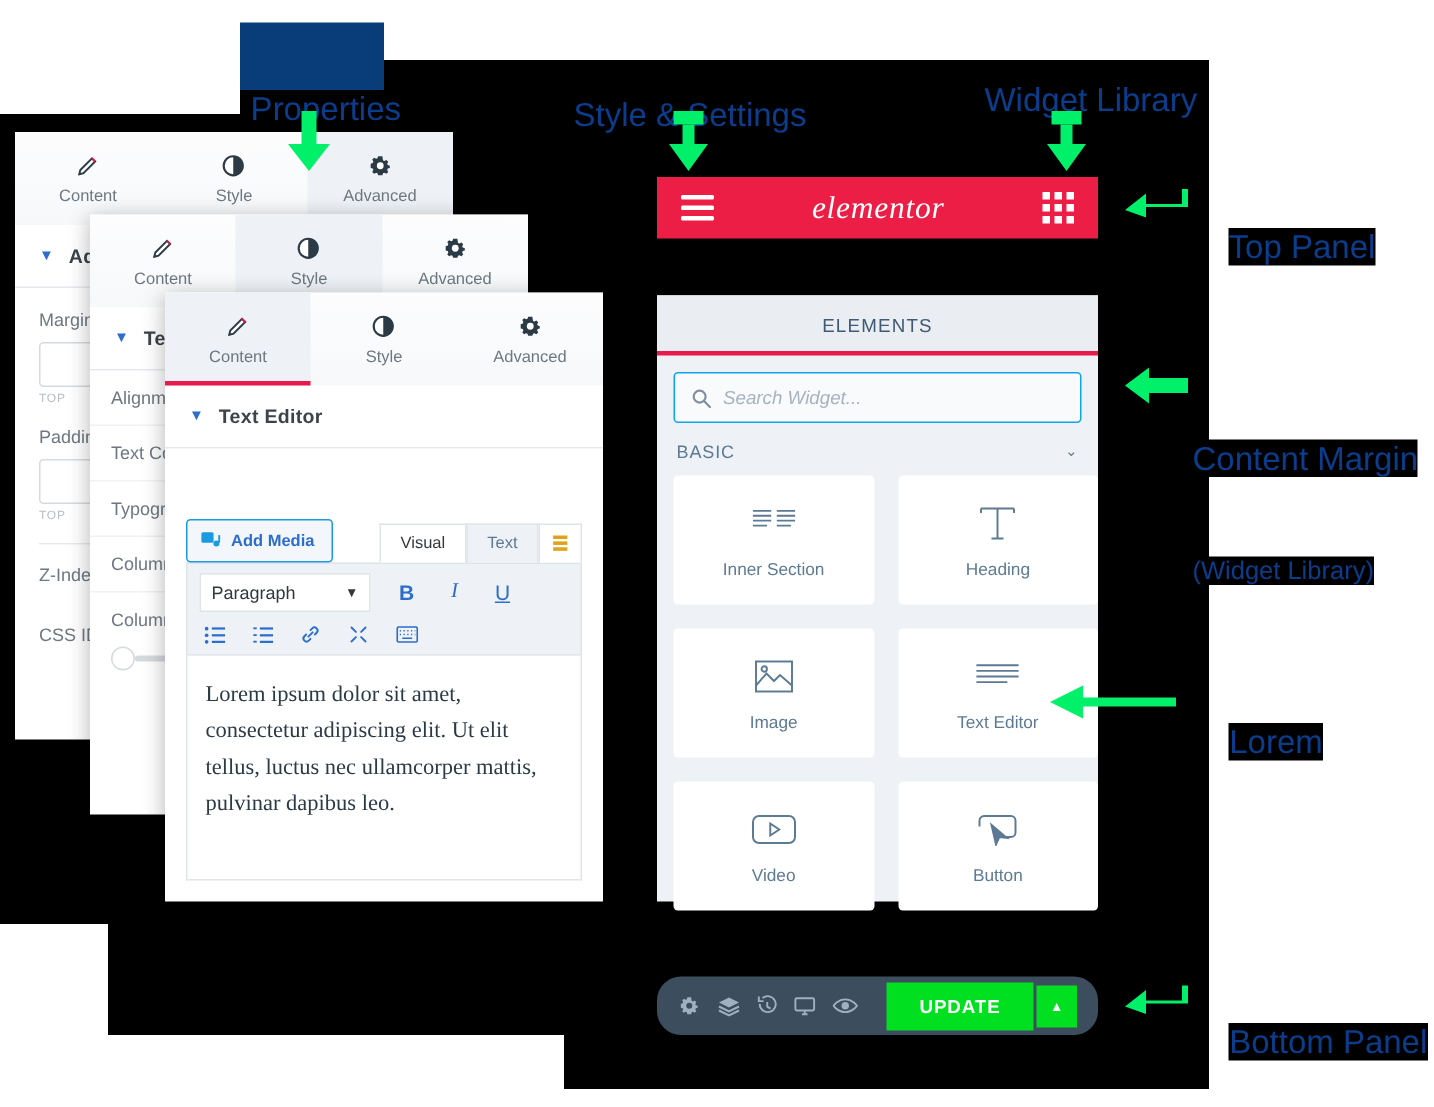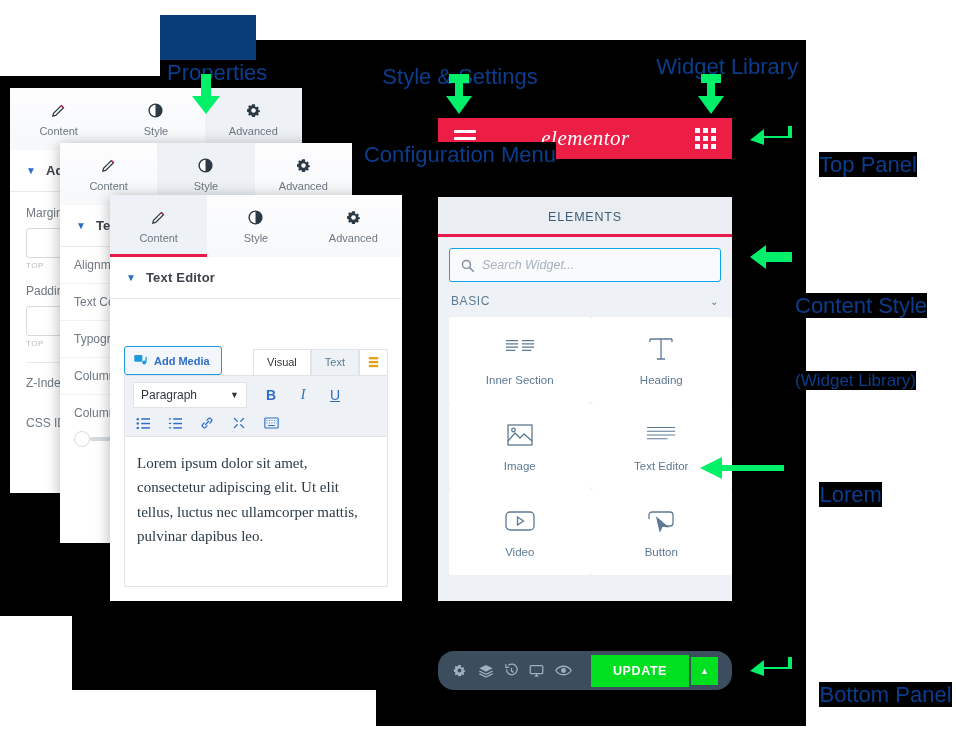--- a/index.html
+++ b/index.html
@@ -178,21 +178,21 @@
     background:#f8fafc; border:1px solid #0ea5e9; border-radius:3px;
     height:34px; display:flex; align-items:center; gap:8px; padding:0 11px;
   }
   .searchbar .ph { font-size:12.5px; color:#a8b3bf; font-style:italic; }
   .basic-row {
     display:flex; align-items:center; justify-content:space-between;
     padding: 12px 13px 9px 13px;
     font-size:12px; color:#5d7a94; letter-spacing:.6px;
   }
   .wgrid {
-    display:grid; grid-template-columns: 1fr 1fr; gap: 0;
+    display:grid; grid-template-columns: 1fr 1fr; gap: 16px;
     padding: 0 0 12px 11px;
   }
   .wcard {
     background:#fff; border-radius:3px;
     height: 86px;
     display:flex; flex-direction:column; align-items:center; justify-content:center; gap:10px;
   }
   .wcard .wlabel { font-size:11.5px; color:#5d7a94; }
   .wcard .wicon { color:#5d7a94; height:30px; display:flex; align-items:center;}
 
@@ -241,33 +241,32 @@
   <div style="position:absolute; z-index:3; background:#ffffff; left:0;   top:690px; width:376px; height:48px;"></div>
 
   <div class="anno center" style="left:120px; top:34px; width:170px; z-index:62;">
     <span class="hl">Properties</span>
   </div>
 
   <div style="position:absolute; left:160px; top:15px; width:96px; height:45px; background:#093d79; z-index:63;"></div>
 
   <div class="anno center" style="left:330px; top:12px; width:260px; z-index:62;">
     <div><span class="hl">Style &amp; Settings</span></div>
-    <div><span class="hl">Configuration Menu</span></div>
   </div>
 
   <div class="anno center" style="left:615px; top:28px; width:200px; z-index:62;">
     <span class="hl">Widget Library</span>
   </div>
 
   <div class="anno" style="left:795px; top:126px; z-index:62;">
     <span class="hl">Top Panel</span>
   </div>
 
   <div class="anno" style="left:795px; top:241px; z-index:62;">
-    <div><span class="hl">Content Style</span></div>
+    <div><span class="hl">Content Margin</span></div>
     <div style="font-size:17px;"><span class="hl">(Widget Library)</span></div>
   </div>
 
   <div class="anno" style="left:795px; top:456px; z-index:62;">
     <span class="hl">Lorem</span>
   </div>
 
   <div class="anno" style="left:795px; top:656px; z-index:62;">
     <span class="hl">Bottom Panel</span>
   </div>

